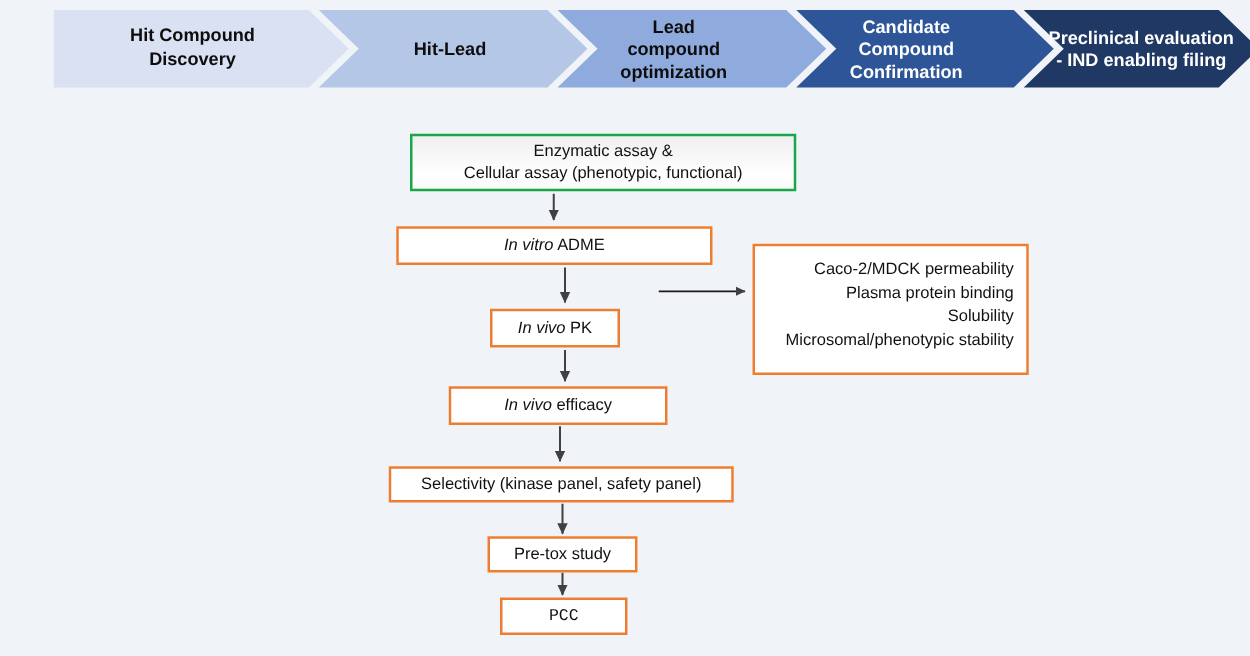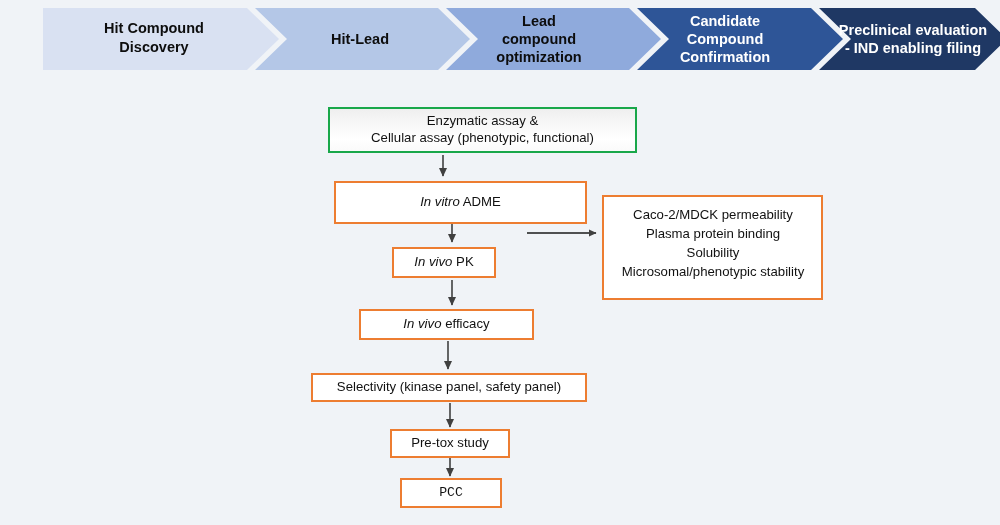--- a/index.html
+++ b/index.html
@@ -60,21 +60,21 @@
   .node.orange {
     border: 2px solid #ED7D31;
   }
   .node.green {
     border: 2.5px solid #19A74A;
     background: linear-gradient(to bottom, #EFEFEF 0%, #F7F7F7 35%, #FFFFFF 72%, #FAFAFA 100%);
   }
   .node.listbox {
     border: 2px solid #ED7D31;
     display: block;
-    text-align: center;
+    text-align: right;
     padding: 8px 10px 6px 11px;
   }
   .listbox .list-line {
     font-size: 13.2px;
     line-height: 1.44;
     white-space: nowrap;
     color: #111111;
   }
   .node .em { font-style: italic; }
 
@@ -144,21 +144,21 @@
     <line x1="450" y1="458" x2="450" y2="476" stroke="#404040" stroke-width="1.6" marker-end="url(#ah)"></line>
   </svg>
 
   <div class="node green" style="left:289px; top:107px; width:309px; height:46px;margin-left:39px;">
     <div>
       <div>Enzymatic assay &amp;</div>
       <div>Cellular assay (phenotypic, functional)</div>
     </div>
   </div>
 
-  <div class="node orange" style="left:334px; top:181px; width:253px; height:43px;">
+  <div class="node orange" style="left:317px; top:181px; width:253px; height:31px;">
     <span><span class="em">In vitro</span><span> ADME</span></span>
   </div>
 
   <div class="node listbox" style="left:602px; top:195px; width:221px; height:105px;">
     <div class="list-line">Caco-2/MDCK permeability</div>
     <div class="list-line">Plasma protein binding</div>
     <div class="list-line">Solubility</div>
     <div class="list-line">Microsomal/phenotypic stability</div>
   </div>
 

